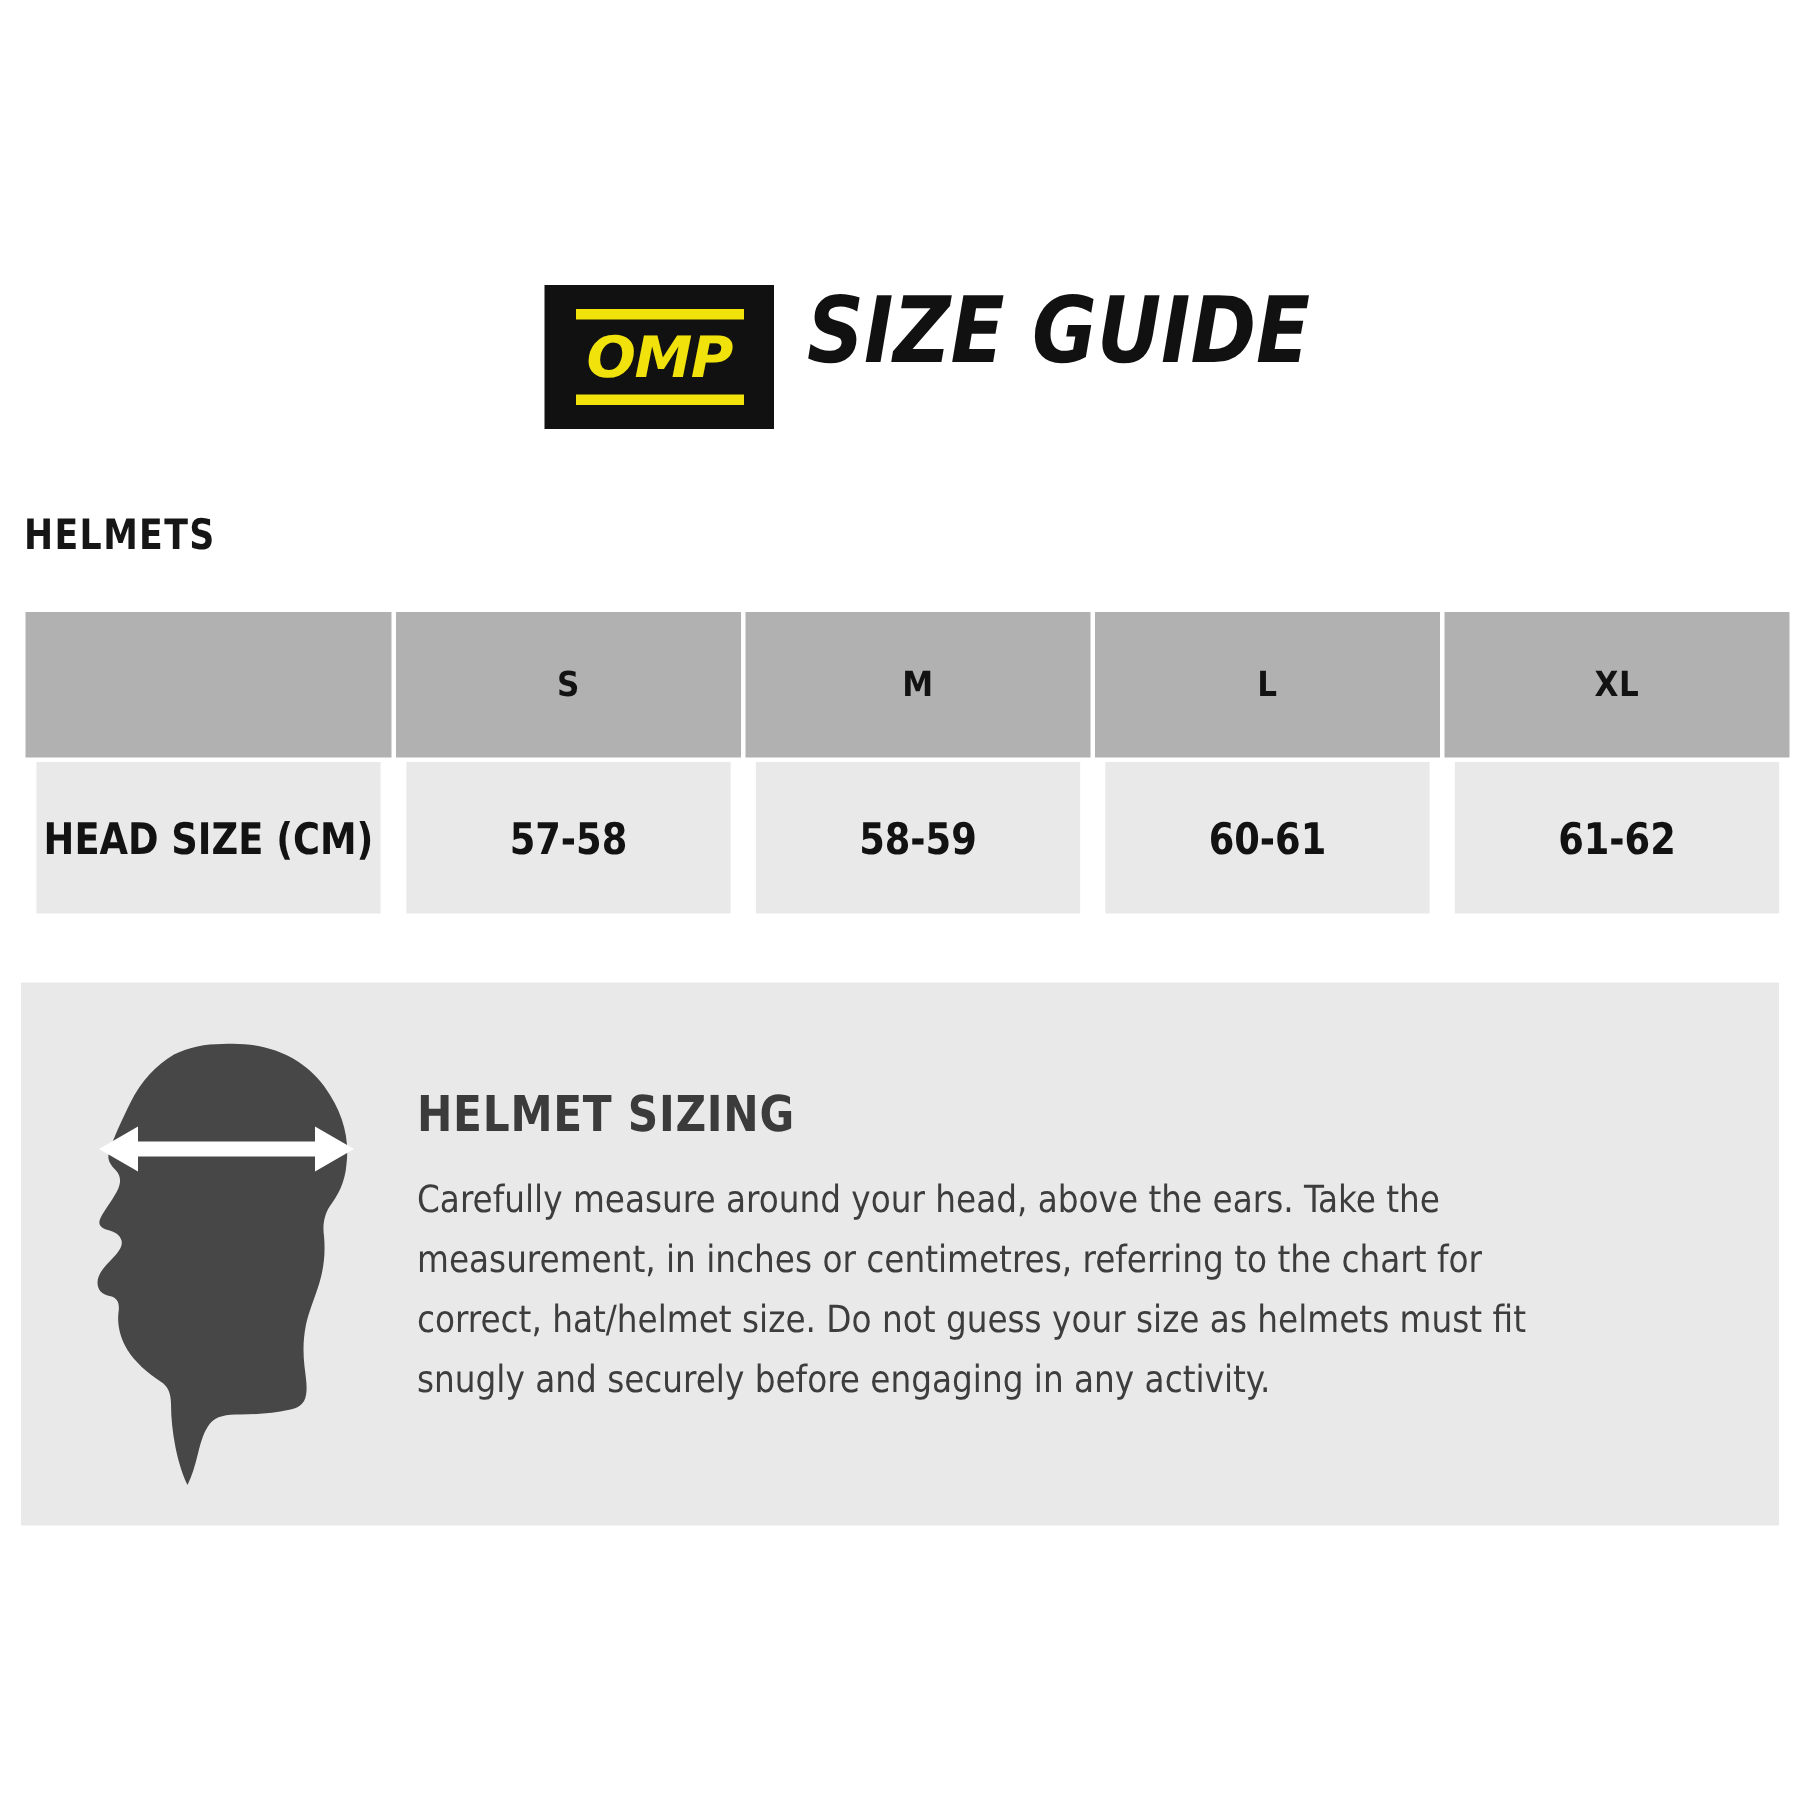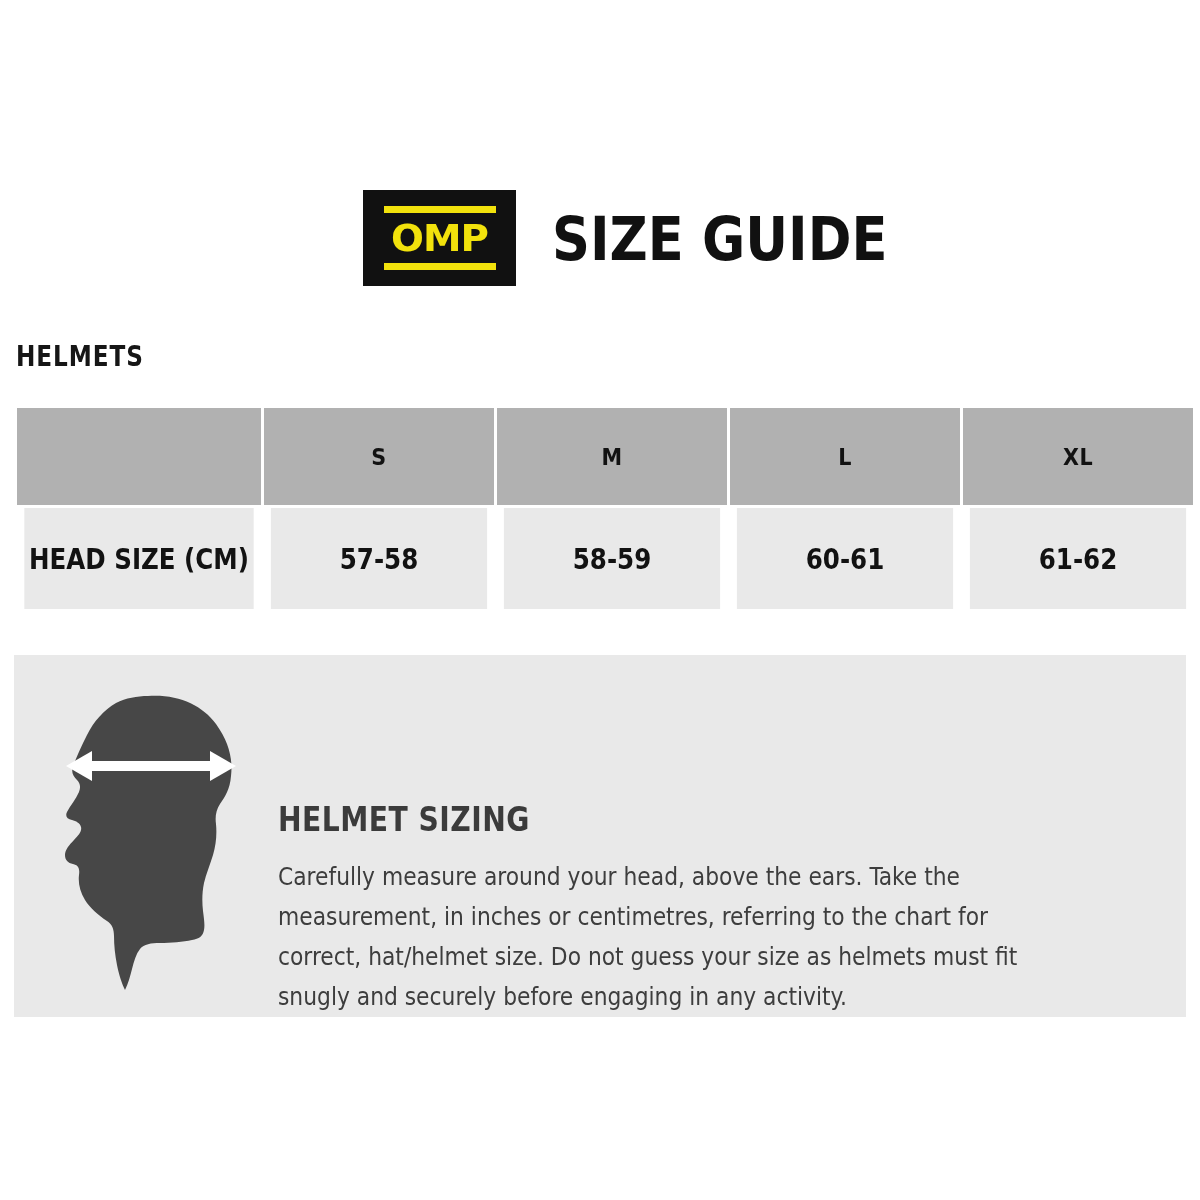--- a/index.html
+++ b/index.html
@@ -14,22 +14,22 @@
     font-family: "Liberation Sans", sans-serif;
     -webkit-font-smoothing: antialiased;
   }
 
   
   .brand-row {
     position: absolute;
     left: 363px;
     top: 190px;
     display: flex;
-    align-items: center;
-    gap: 36px;
+    gap: 22px;
+    font-style: italic;
   }
   .omp-logo {
     width: 153px;
     height: 96px;
     background: #111111;
     display: flex;
     flex-direction: column;
     align-items: center;
     justify-content: center;
     gap: 6px;
@@ -121,21 +121,21 @@
   
   .info-panel {
     position: absolute;
     left: 14px;
     top: 655px;
     width: 1172px;
     height: 362px;
     background: #e9e9e9;
     box-sizing: border-box;
     display: flex;
-    align-items: flex-end;
+    align-items: flex-start;
   }
   .head-figure {
     width: 264px;
     flex: 0 0 264px;
     height: 100%;
     position: relative;
   }
   .head-figure svg {
     position: absolute;
     left: 42px;

